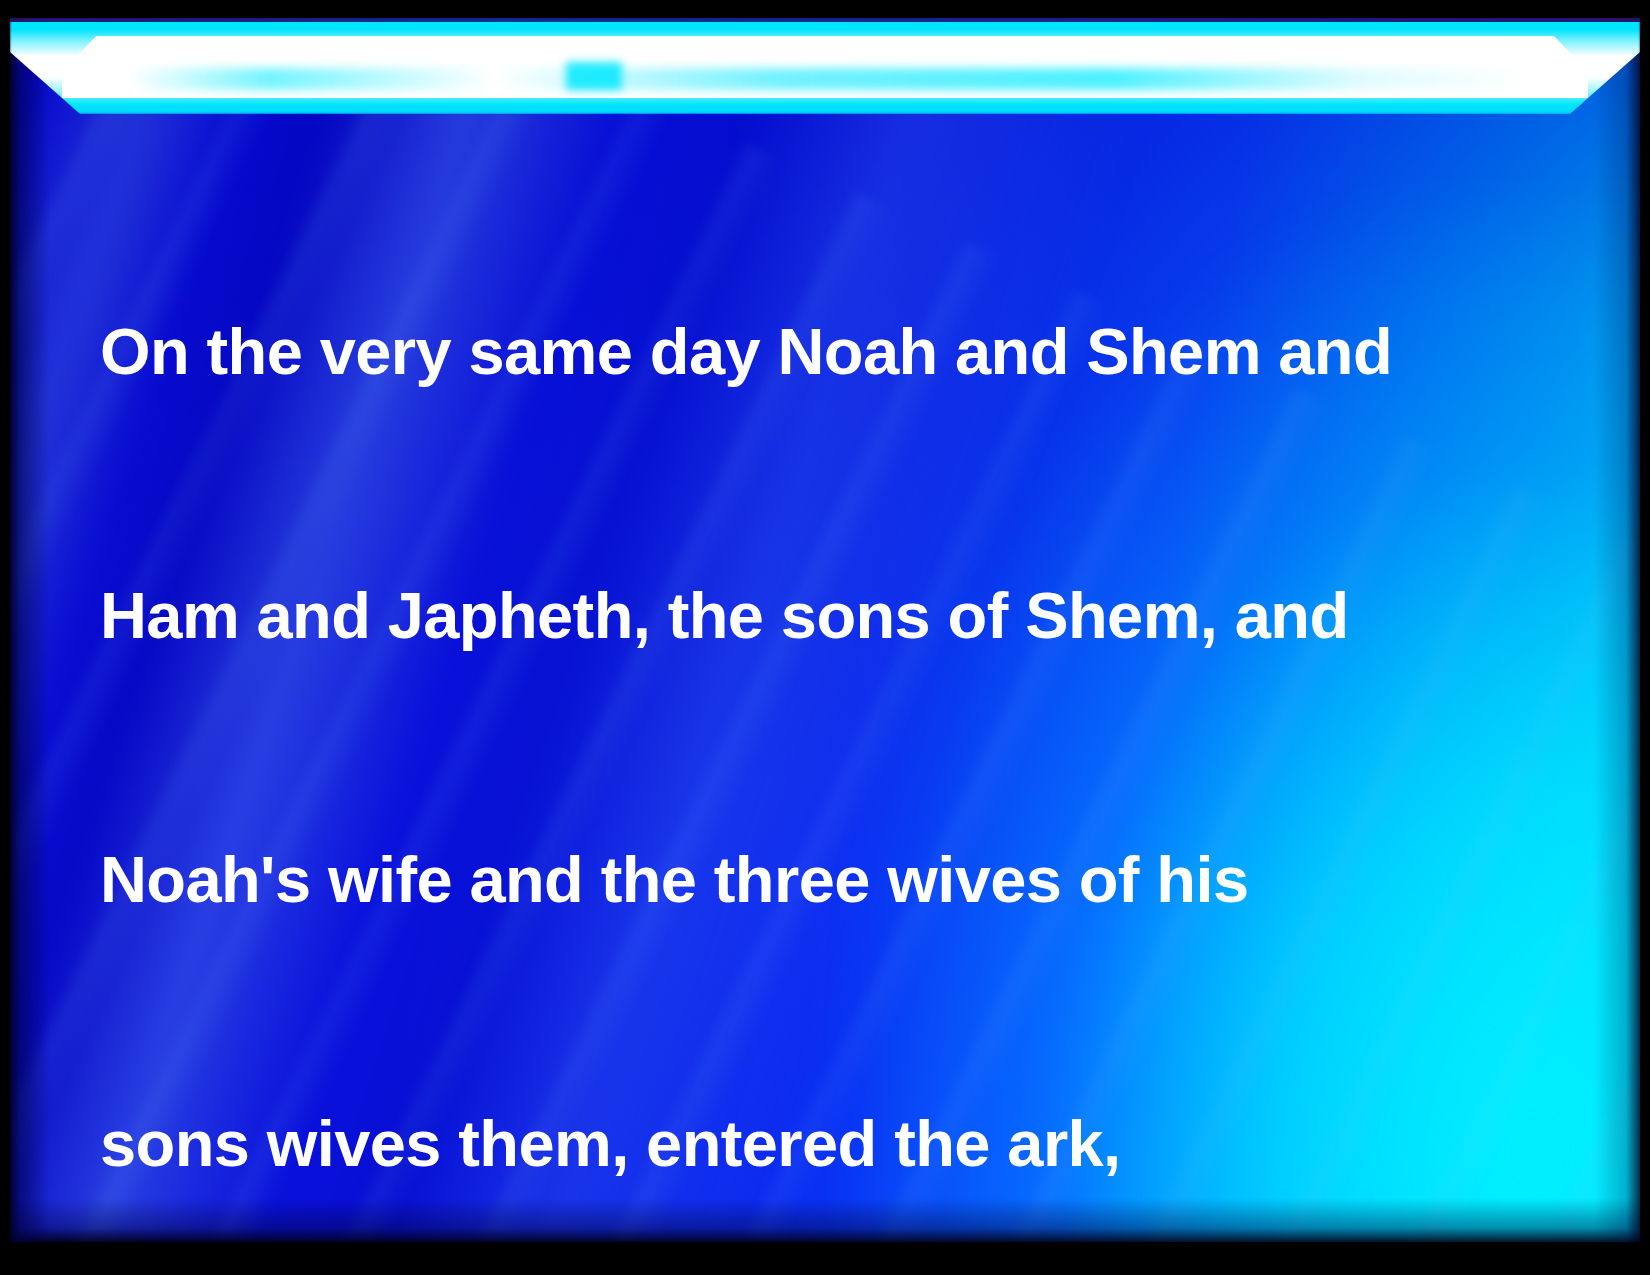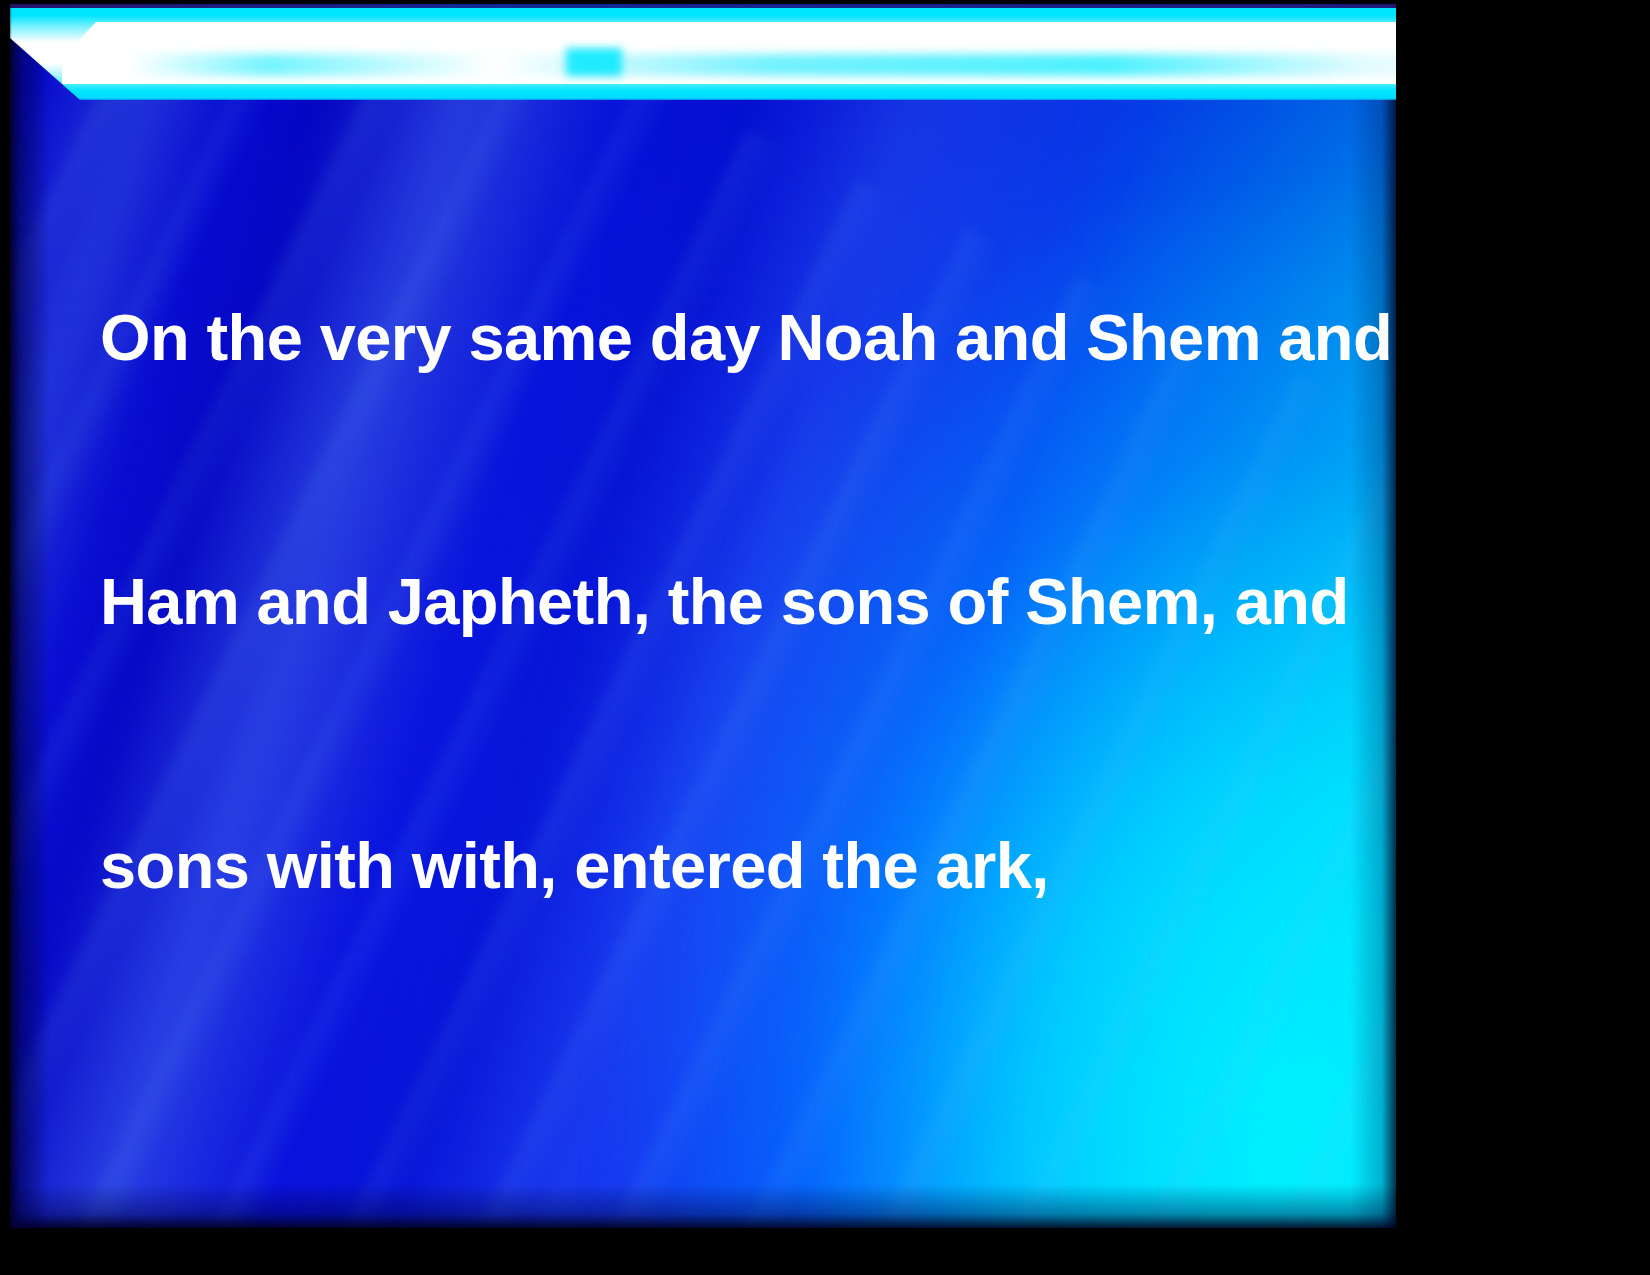--- a/index.html
+++ b/index.html
@@ -15,22 +15,22 @@
     height: 1275px;
     background: #000000;
     overflow: hidden;
     font-family: "Liberation Sans", "DejaVu Sans", sans-serif;
   }
 
   
   .canvas {
     position: absolute;
     left: 10px;
-    top: 4px;
-    width: 1386px;
+    top: 18px;
+    width: 1630px;
     height: 1224px;
     overflow: hidden;
     background: #0a10c8;
   }
 
   
   .bg-base {
     position: absolute;
     inset: 0;
     background:
@@ -227,18 +227,19 @@
 
     <div class="banner-rail"></div>
     <div class="banner-plate"></div>
     <div class="banner-sheen"></div>
     <div class="banner-notch"></div>
     <div class="top-hairline"></div>
 
     <div class="verse">
       <span class="verse-line">On the very same day Noah and Shem and</span>
       <span class="verse-line">Ham and Japheth, the sons of Shem, and</span>
-      <span class="verse-line">sons with with, entered the ark,</span>
+      <span class="verse-line">Noah's wife and the three wives of his</span>
+      <span class="verse-line">sons wives them, entered the ark,</span>
       
     </div>
 
   </div>
 </div>
 
 </body></html>

